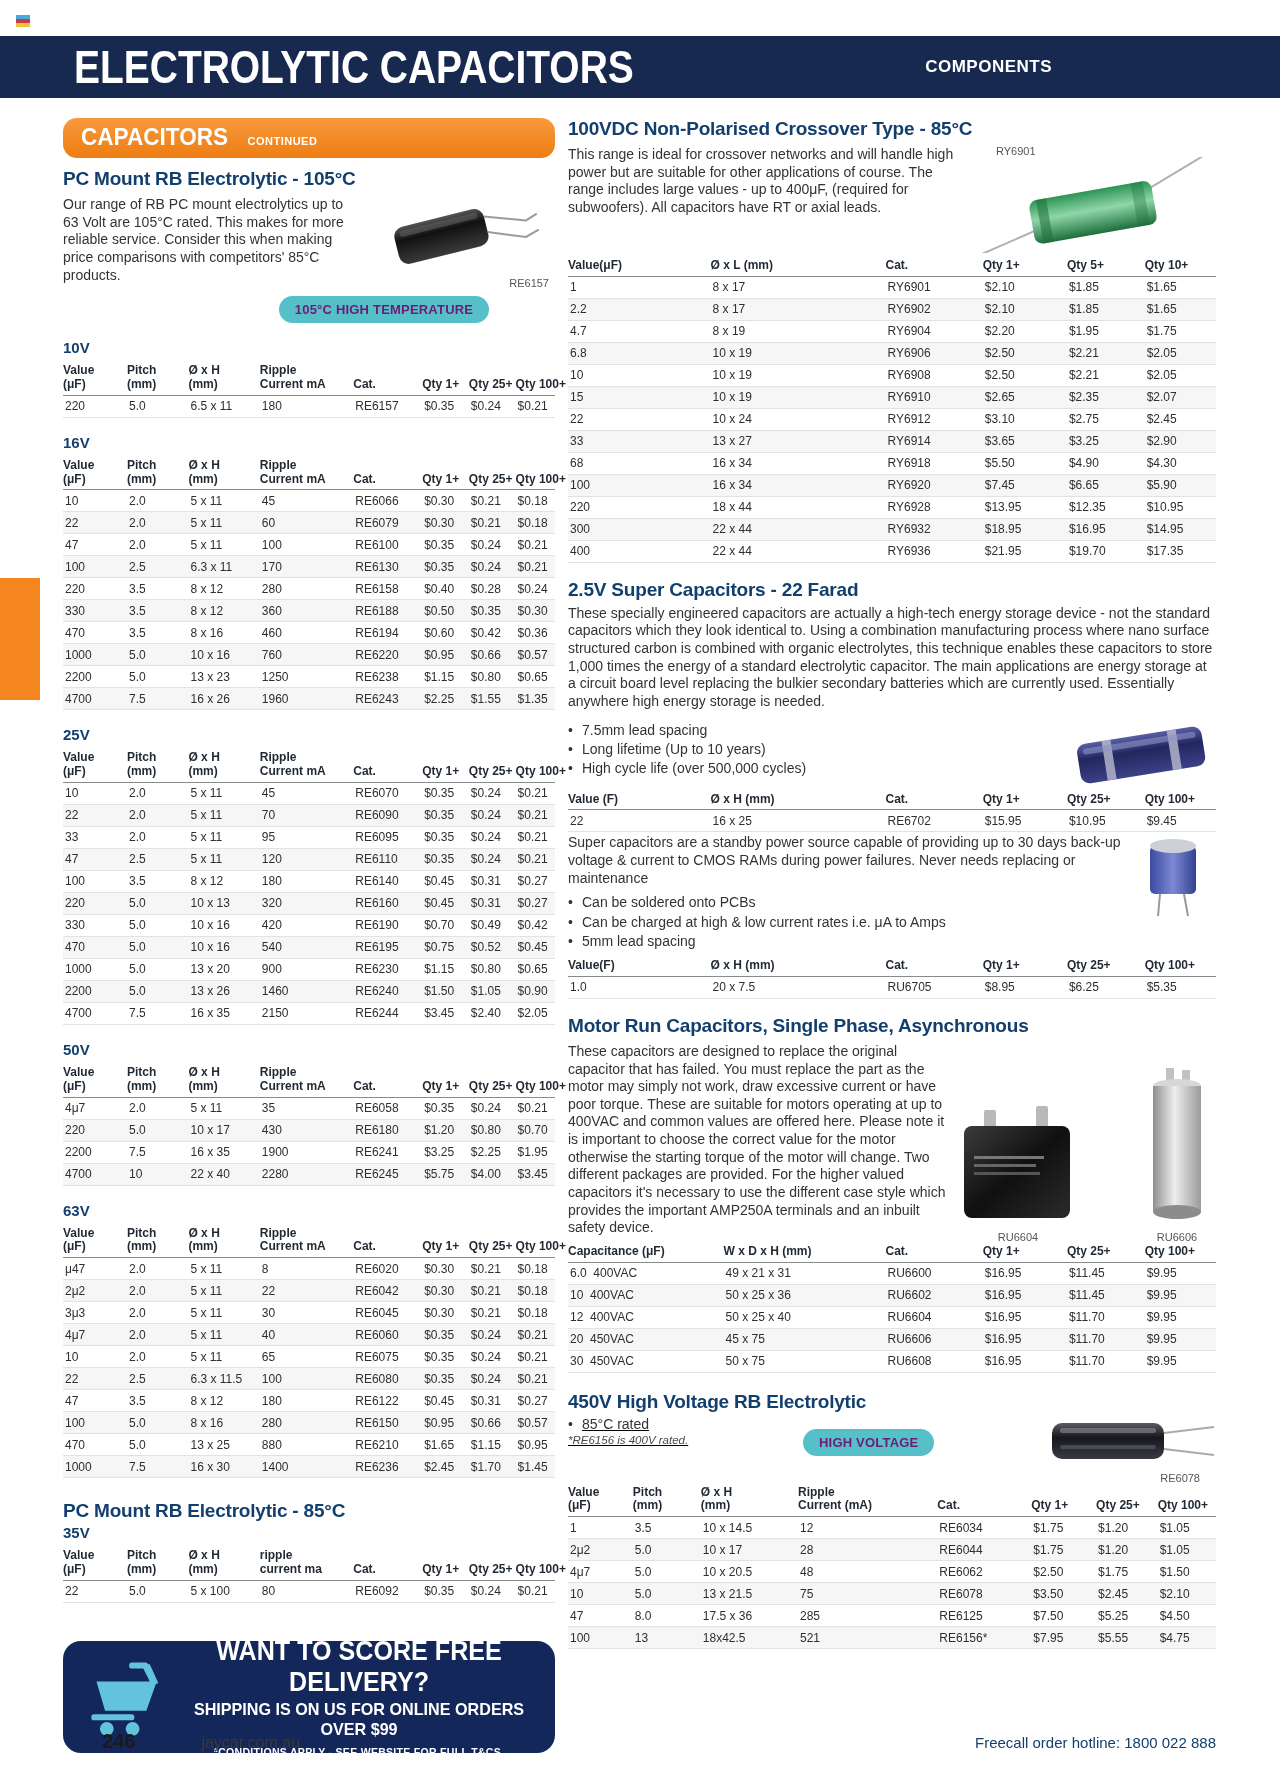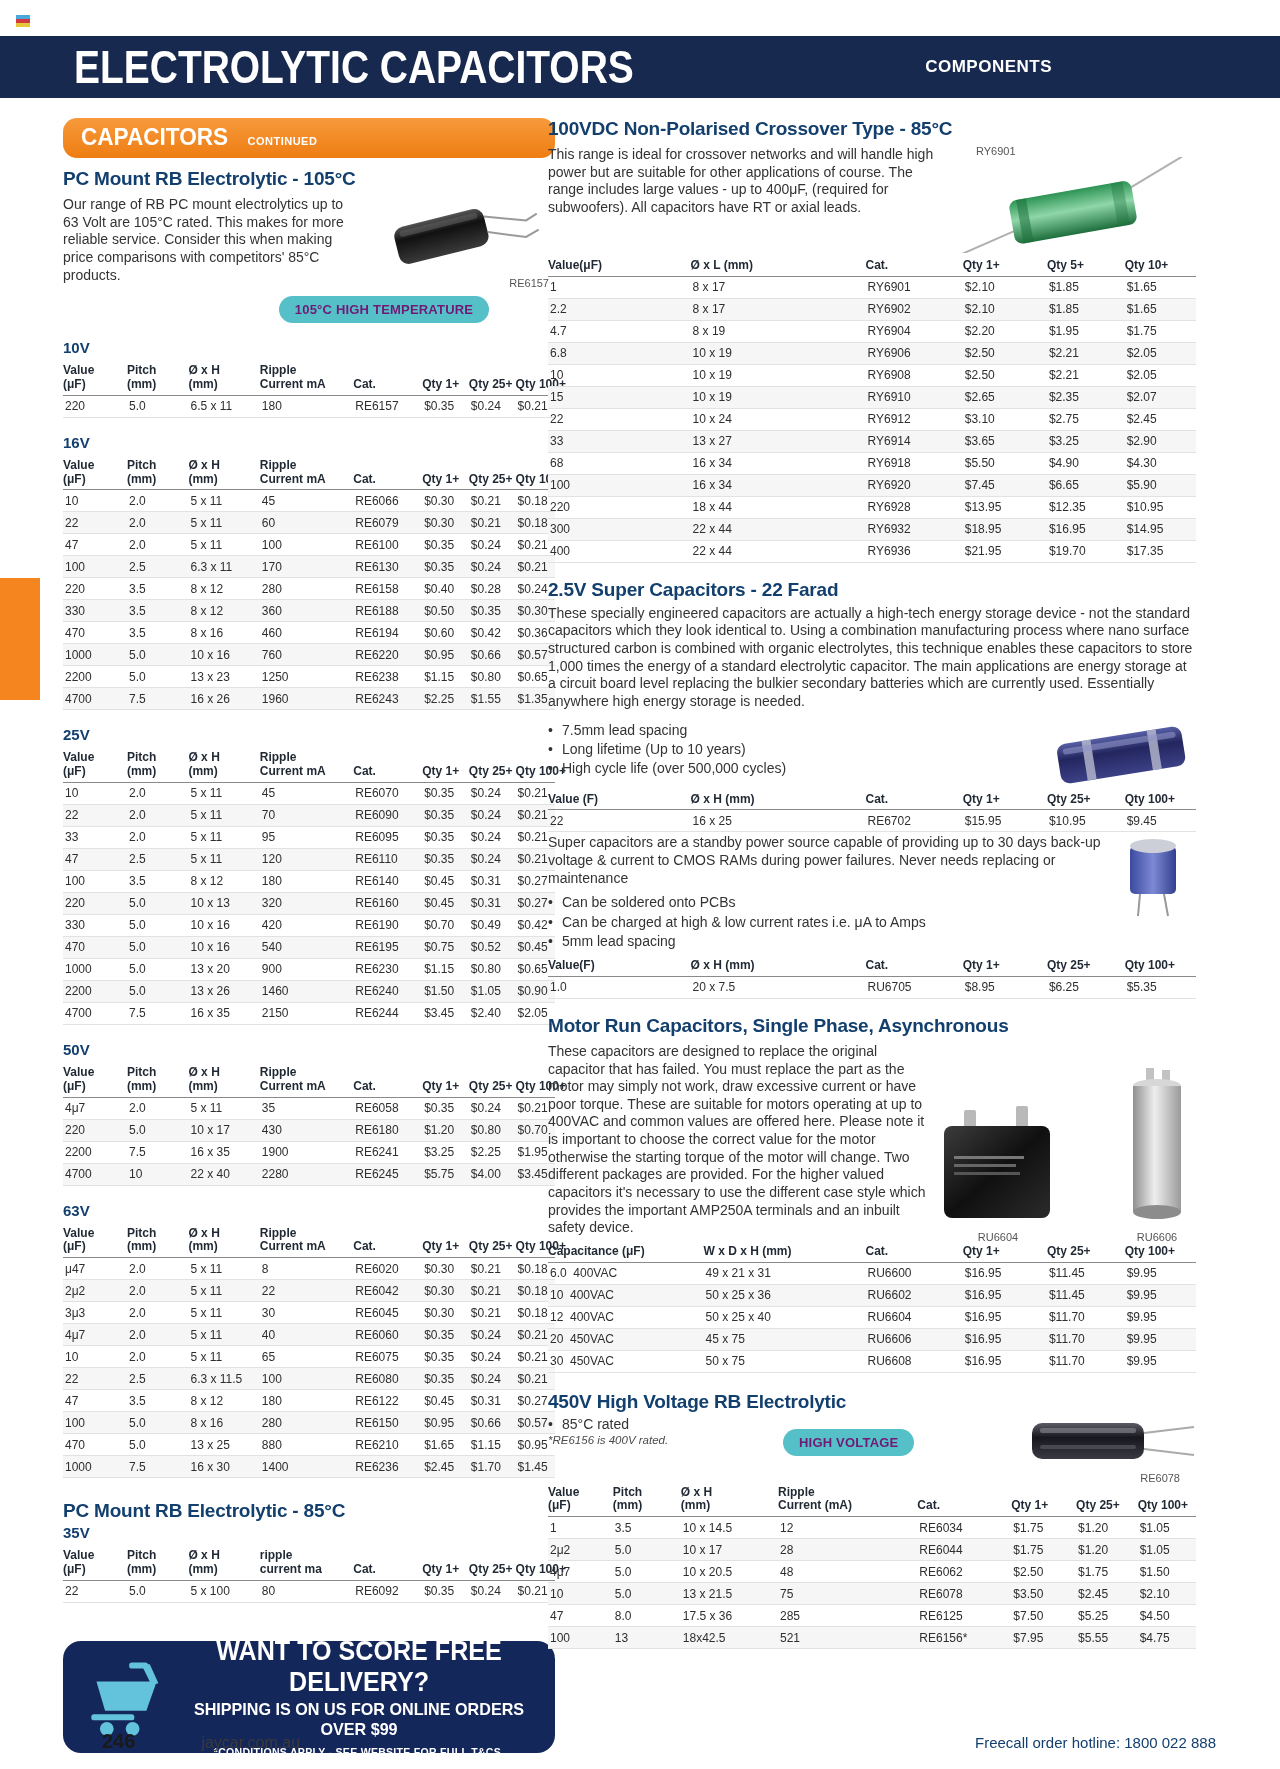--- a/index.html
+++ b/index.html
@@ -9,21 +9,21 @@
   .topbar{position:absolute;top:36px;left:0;right:0;height:62px;background:#18294f;
           display:flex;align-items:center;justify-content:space-between;padding:0 228px 0 74px;box-sizing:border-box;}
   .topbar .title{color:#fff;font-size:41px;font-weight:bold;letter-spacing:0px;
                  transform:scaleX(.95) scaleY(1.12);transform-origin:left center;white-space:nowrap;}
   .topbar .tag{color:#fff;font-size:17px;font-weight:bold;letter-spacing:.5px;}
   .regmark{position:absolute;top:15px;left:16px;width:14px;height:12px;display:flex;flex-direction:column;}
   .regmark div{flex:1;}
   .edge-tab{position:absolute;left:0;top:578px;width:40px;height:122px;background:#f5861f;}
 
   .col-left{position:absolute;left:63px;top:118px;width:492px;}
-  .col-right{position:absolute;left:548px;top:118px;width:648px;}
+  .col-right{position:absolute;left:568px;top:118px;width:648px;}
 
   
   .cap-banner{background:linear-gradient(180deg,#f79a3c,#ee7d12);border-radius:14px;
               display:flex;align-items:baseline;gap:10px;padding:5px 18px 7px;margin-bottom:10px;}
   .cap-banner .big{color:#fff;font-size:24px;font-weight:bold;transform:scaleX(.94);transform-origin:left;}
   .cap-banner .small{color:#fff;font-size:11px;font-weight:bold;letter-spacing:.5px;}
 
   h2.sec{color:#123f6d;font-size:19px;font-weight:bold;margin:12px 0 4px;letter-spacing:-.2px;}
   p.body{color:#333;font-size:14px;line-height:1.26;margin:2px 0 6px;}
   .vlabel{color:#123f6d;font-size:15px;font-weight:bold;margin:16px 0 6px;}
@@ -60,21 +60,21 @@
 
   .footer{position:absolute;left:63px;right:64px;bottom:16px;display:flex;
           justify-content:space-between;align-items:baseline;}
   .footer .pn{font-size:20px;font-weight:bold;color:#1a1a1a;}
   .footer .site{font-size:16px;color:#3a3a3a;margin-left:66px;}
   .footer .hotline{font-size:15px;color:#123f6d;}
   .footer .lft{display:flex;align-items:baseline;padding-left:39px;}
   .img-right-duo{width:262px;flex:none;display:flex;align-items:flex-end;justify-content:space-between;}
   .img-right-duo .unit{text-align:center;}
   .hvrow{display:flex;align-items:flex-start;gap:10px;margin-top:2px;}
-  .hvrow .info{width:225px;flex:none;}
+  .hvrow .info{width:225px;flex:none;text-decoration:underline;}
   .hvrow .badge{margin-top:14px;}
   .hv-photo{flex:1;text-align:right;}
 </style>
 </head>
 <body>
 
 <div class="page">
 
   <div class="regmark">
     <div style="background:#49a8dc"></div>

